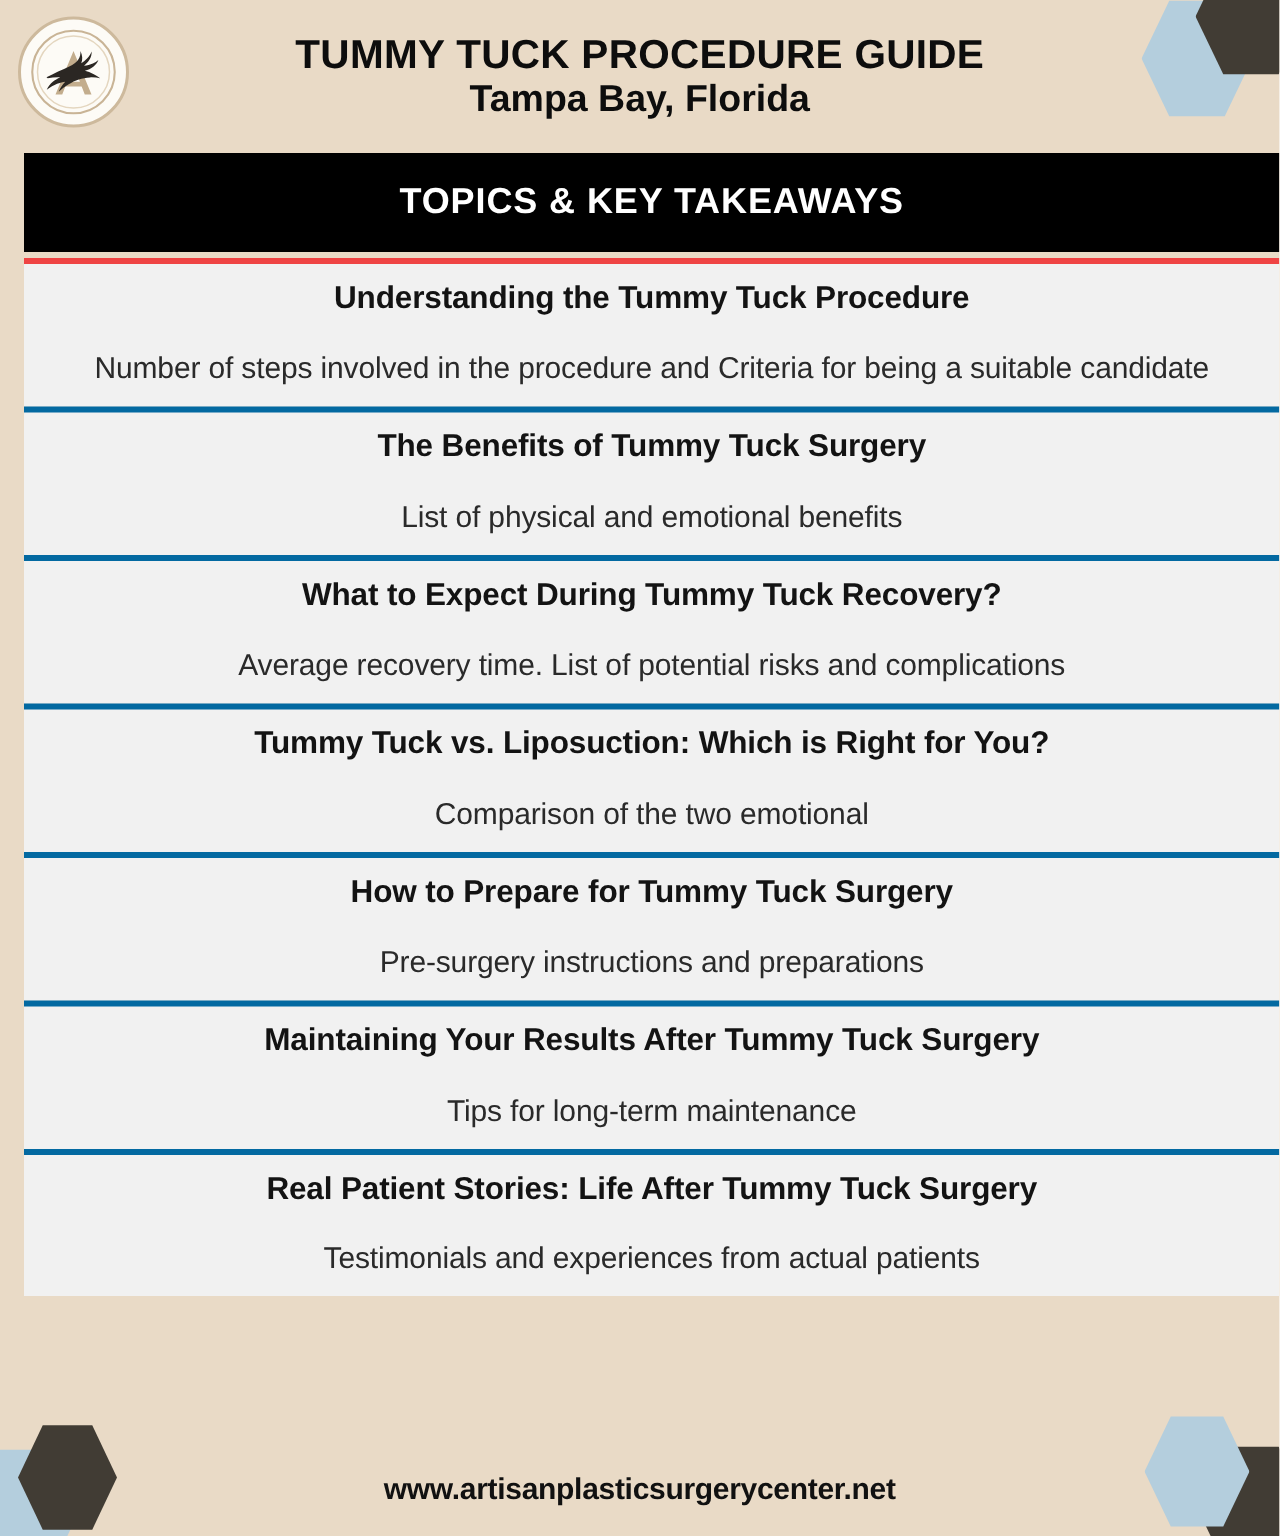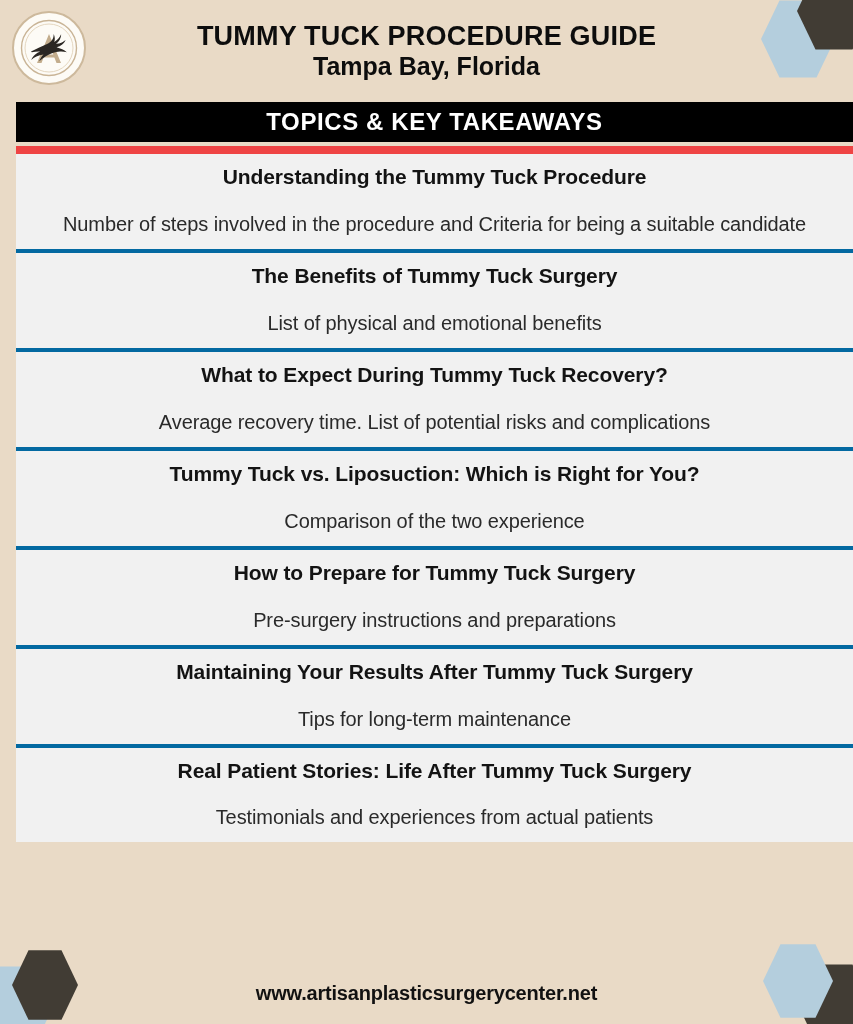--- a/index.html
+++ b/index.html
@@ -106,21 +106,21 @@
     line-height: 1.18;
     margin-top: 1px;
     white-space: nowrap;
   }
 
   
   .banner {
     position: relative;
     z-index: 5;
     margin: 0 0 0 16px;
-    height: 40px;
+    height: 66px;
     background: #000000;
     display: flex;
     align-items: center;
     justify-content: center;
   }
   .banner-text {
     color: #ffffff;
     font-size: 24px;
     font-weight: bold;
     letter-spacing: 0.6px;
@@ -134,21 +134,21 @@
     background: #e9dac6;
     padding-top: 4px;
   }
   .topic-row {
     background: #f1f1f1;
     border-top: 4px solid #0369a1;
     padding: 9px 22px 11px 22px;
     text-align: center;
     box-sizing: border-box;
   }
-  .topic-row:first-child { border-top: 8px solid #ef4444; }
+  .topic-row:first-child { border-top: 4px solid #ef4444; }
 
   .topic-title {
     font-size: 21px;
     font-weight: bold;
     color: #131313;
     line-height: 1.33;
     letter-spacing: -0.1px;
   }
   .topic-desc {
     font-size: 20px;
@@ -239,21 +239,21 @@
       <div class="topic-desc">List of physical and emotional benefits</div>
     </div>
 
     <div class="topic-row">
       <div class="topic-title">What to Expect During Tummy Tuck Recovery?</div>
       <div class="topic-desc">Average recovery time. List of potential risks and complications</div>
     </div>
 
     <div class="topic-row">
       <div class="topic-title">Tummy Tuck vs. Liposuction: Which is Right for You?</div>
-      <div class="topic-desc">Comparison of the two experience</div>
+      <div class="topic-desc">Comparison of the two emotional</div>
     </div>
 
 
     <div class="topic-row">
       <div class="topic-title">How to Prepare for Tummy Tuck Surgery</div>
       <div class="topic-desc">Pre-surgery instructions and preparations</div>
     </div>
 
     <div class="topic-row">
       <div class="topic-title">Maintaining Your Results After Tummy Tuck Surgery</div>

